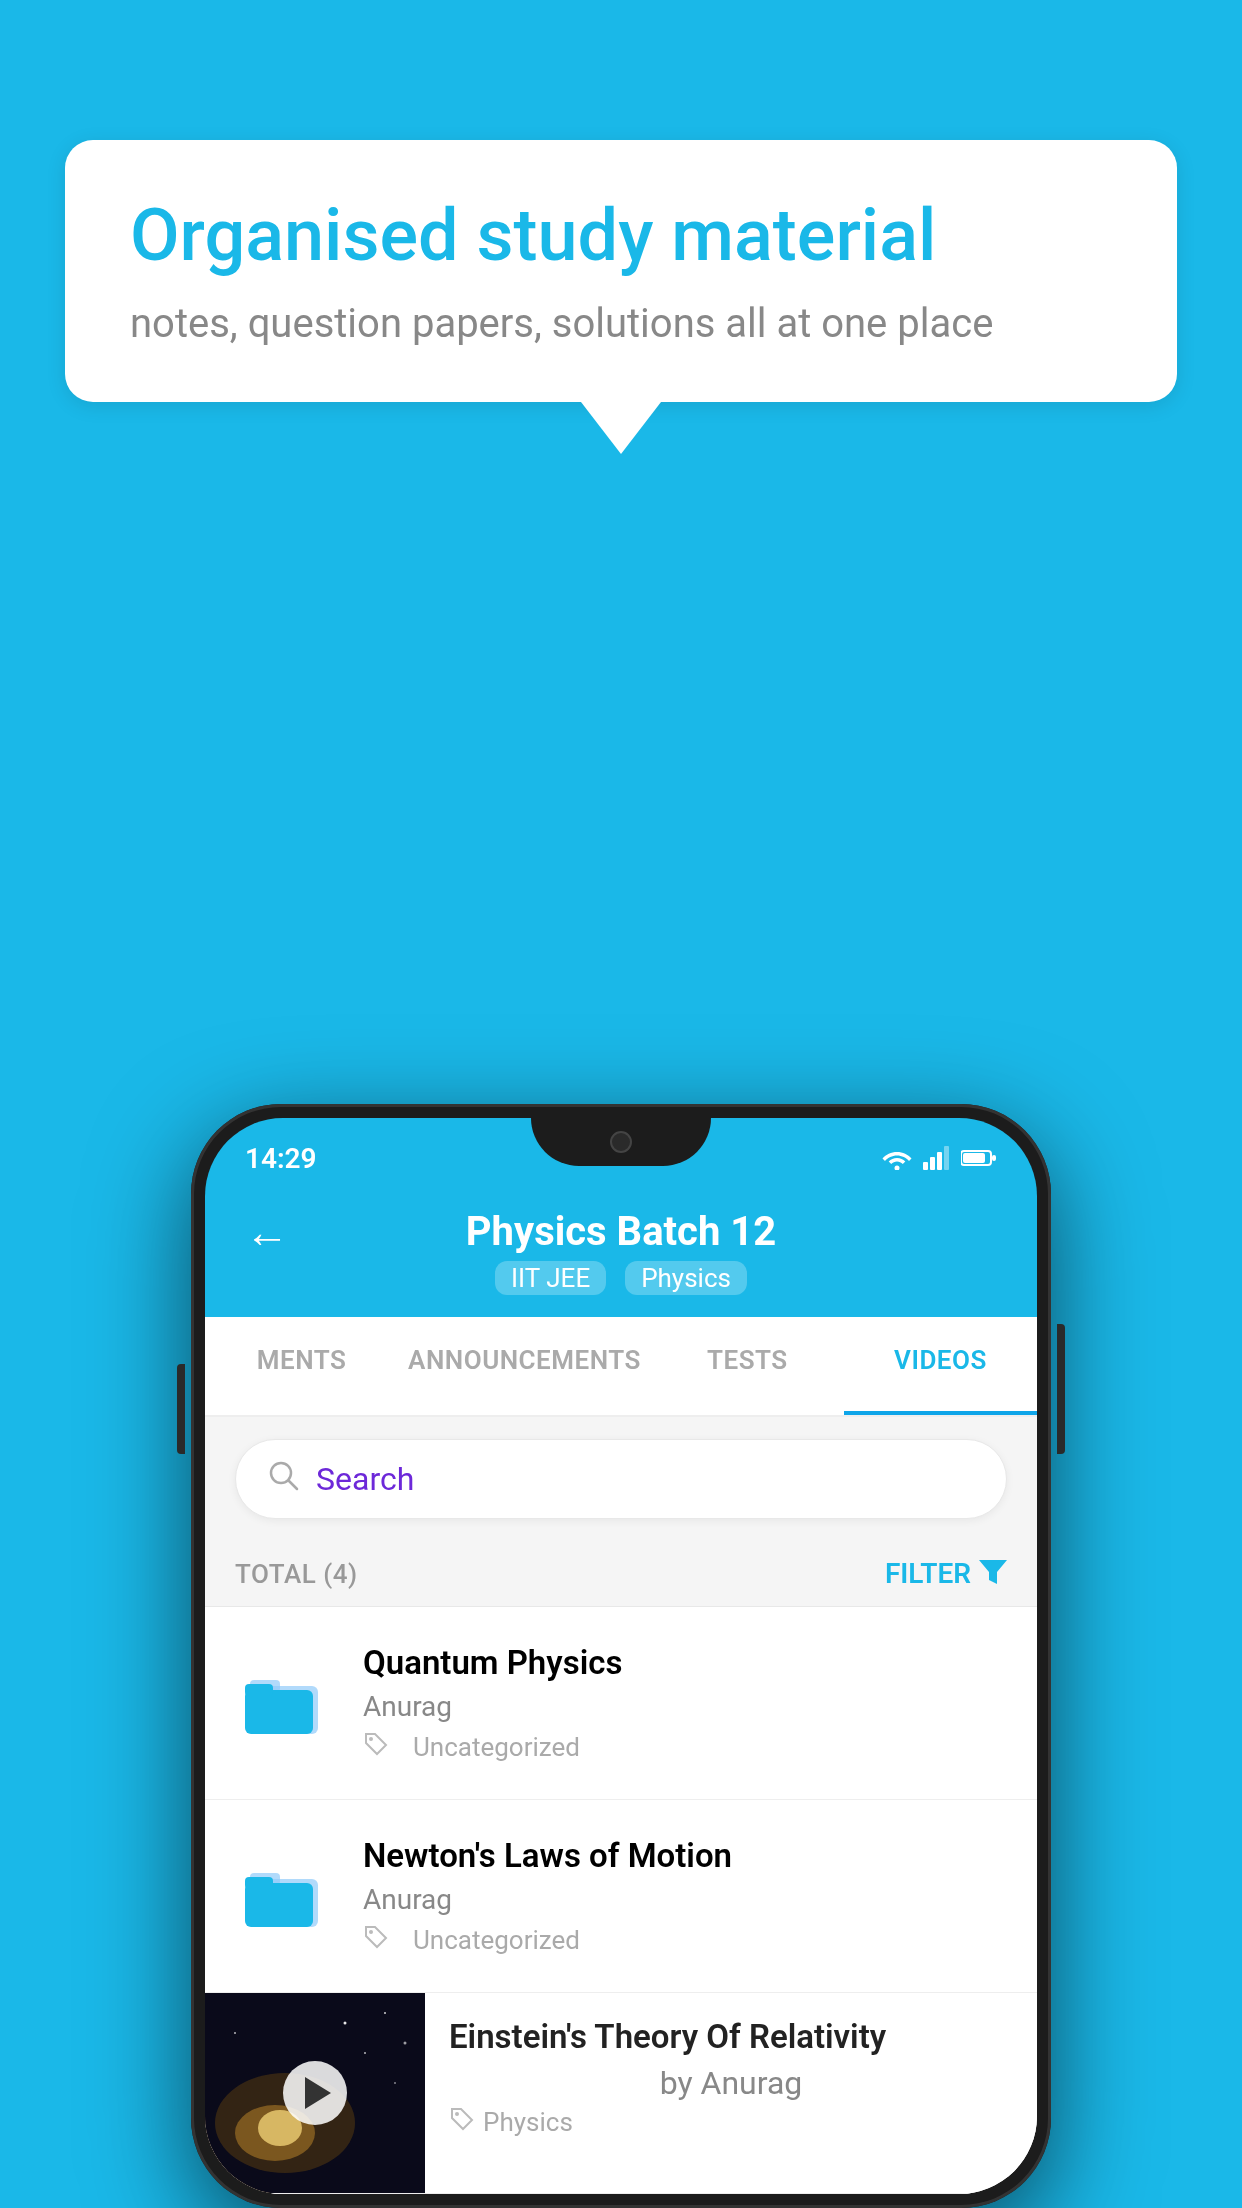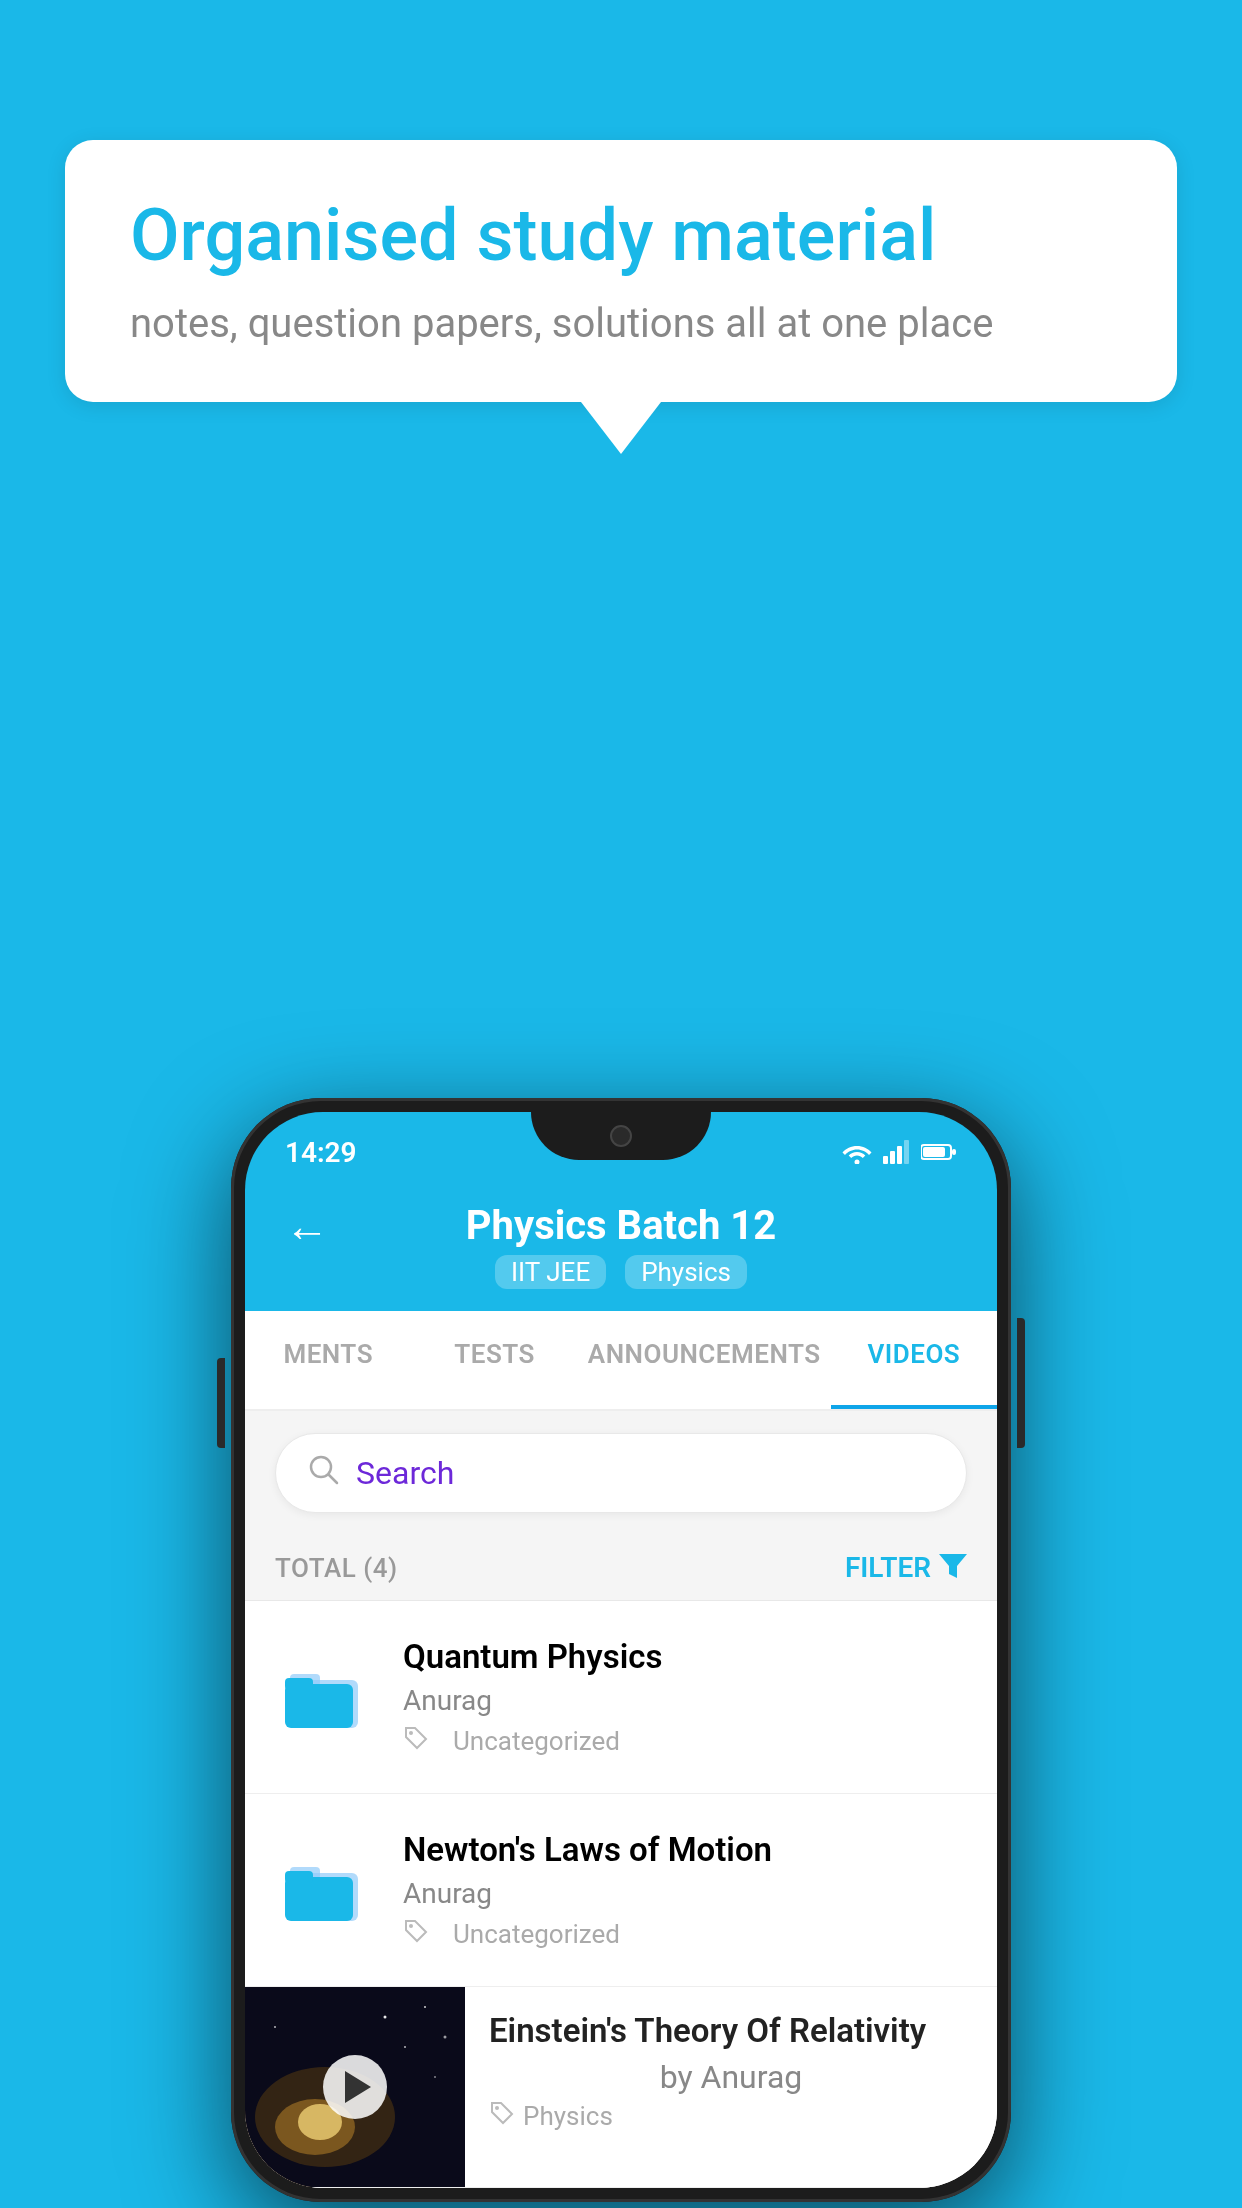--- a/index.html
+++ b/index.html
@@ -51,24 +51,24 @@
       height: 0;
       border-left: 40px solid transparent;
       border-right: 40px solid transparent;
       border-top: 52px solid #fff;
       margin-top: 0px;
     }
 
     
     .phone-wrapper {
       position: absolute;
-      bottom: 6px;
+      bottom: 0;
       left: 50%;
       transform: translateX(-50%);
-      width: 780px;
+      width: 860px;
     }
 
     
     .phone-frame {
       position: relative;
       background: #1c1c1c;
       border-radius: 90px;
       padding: 14px;
       box-shadow:
         inset 0 0 0 3px #333,
@@ -492,22 +492,22 @@
           <span class="header-title">Physics Batch 12</span>
         </div>
         <div class="header-subtitle">
           <span class="header-tag">IIT JEE</span>
           <span class="header-tag">Physics</span>
         </div>
       </div>
 
       <div class="tabs">
         <div class="tab">MENTS</div>
+        <div class="tab">ANNOUNCEMENTS</div>
         <div class="tab">TESTS</div>
-        <div class="tab">ANNOUNCEMENTS</div>
         <div class="tab active">VIDEOS</div>
       </div>
 
       <div class="search-bar-wrapper">
         <div class="search-bar">
           <span class="search-icon">
             <svg width="34" height="34" viewBox="0 0 34 34" fill="none">
               <circle cx="15" cy="15" r="10" stroke="#aaa" stroke-width="2.5" fill="none"></circle>
               <line x1="23" y1="23" x2="31" y2="31" stroke="#aaa" stroke-width="2.5" stroke-linecap="round"></line>
             </svg>

